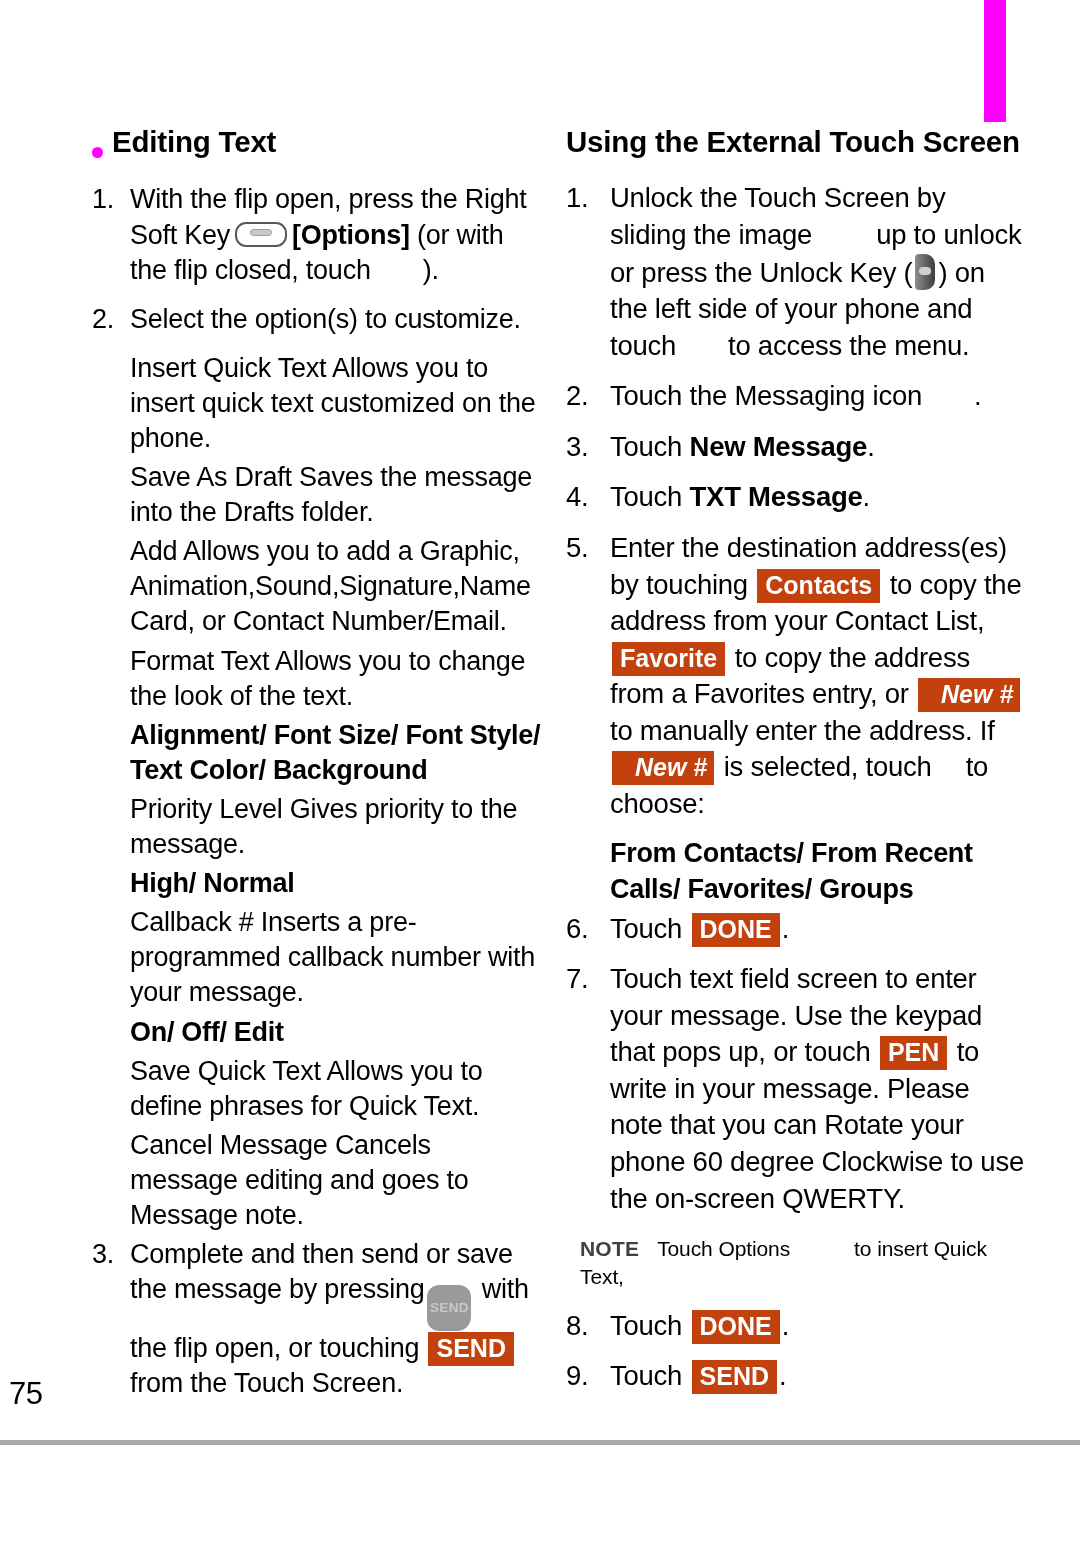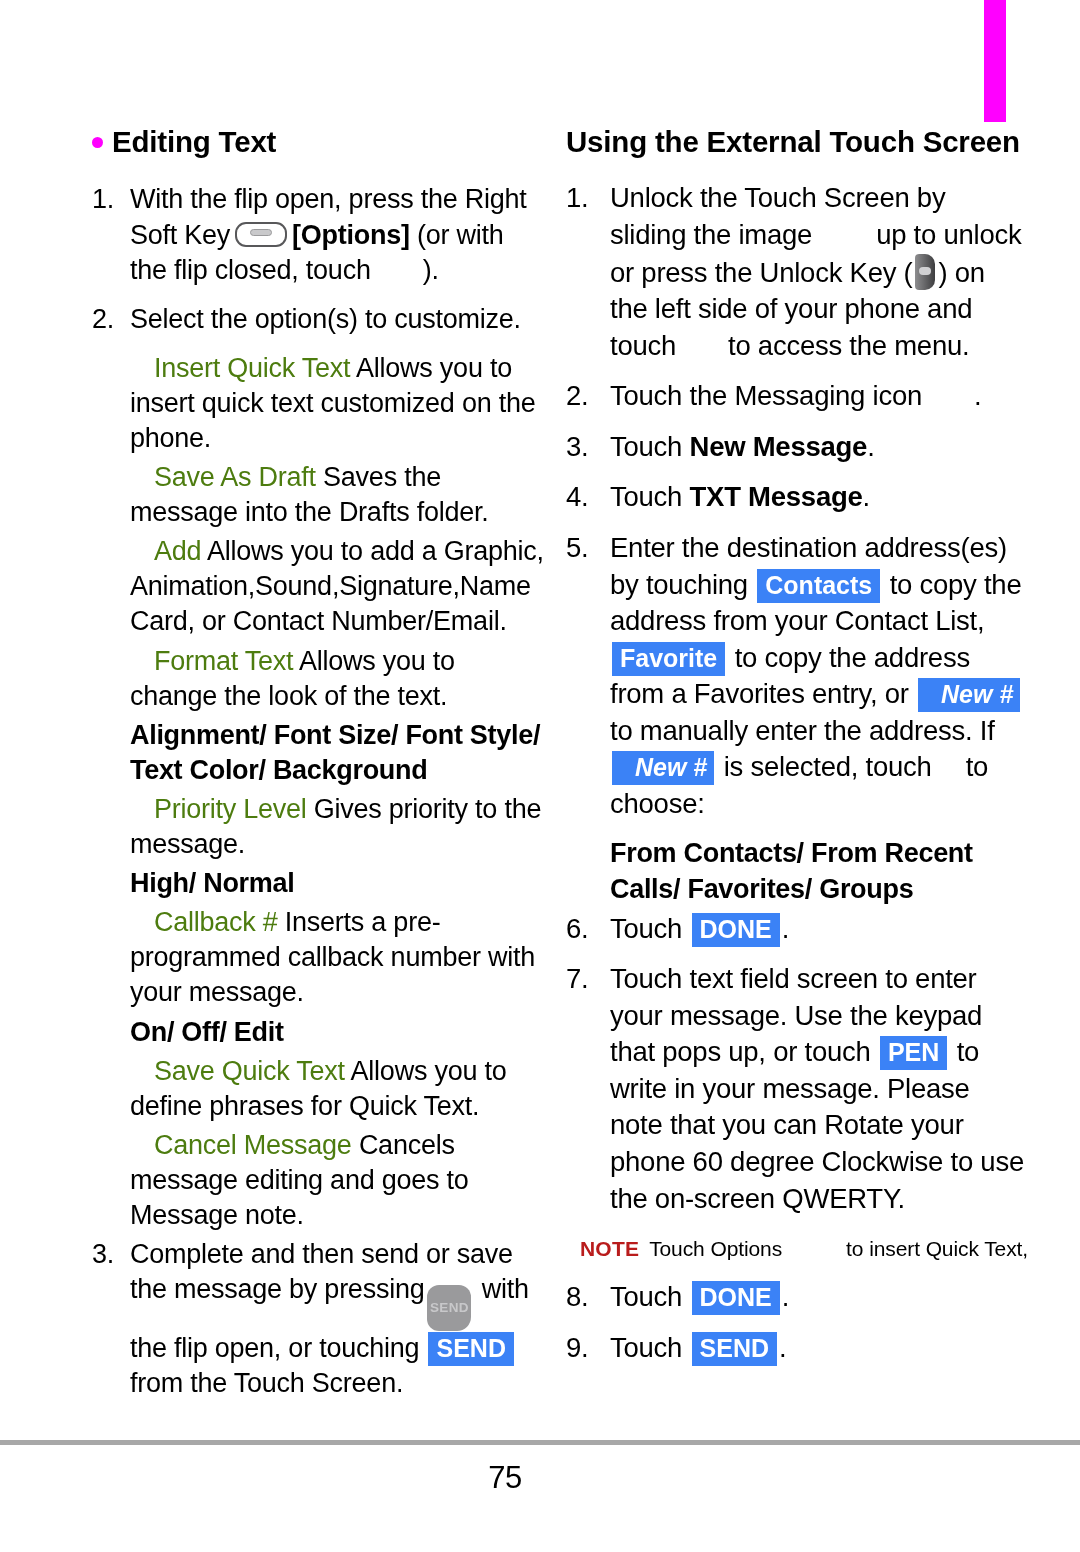--- a/index.html
+++ b/index.html
@@ -51,21 +51,21 @@
   }
 
   
   .h-section {
     font-weight: bold;
     font-size: 29.5px;
     letter-spacing: -0.2px;
     margin: 0 0 24px 0;
     line-height: 1.1;
     display: flex;
-    align-items: center;
+    align-items: flex-end;
   }
   .h-section .bullet {
     width: 11px;
     height: 11px;
     border-radius: 50%;
     background: #ff00ff;
     display: inline-block;
     margin-right: 9px;
     flex: none;
   }
@@ -90,22 +90,21 @@
 
   
   .defn {
     font-size: 27px;
     line-height: 1.30;
     letter-spacing: -0.25px;
     margin: 0 0 4px 0;
     padding-left: 38px;
   }
   .defn .term {
-    color: #4d7c0f;
-    margin-left: 24px;
+    color: #000000;
   }
   .subhead {
     font-size: 27px;
     font-weight: bold;
     line-height: 1.30;
     letter-spacing: -0.3px;
     margin: 0 0 4px 0;
     padding-left: 38px;
   }
   .right .defn, .right .subhead { padding-left: 44px; }
@@ -121,21 +120,21 @@
     width: 44px;
     flex: none;
   }
   .step-r .body { flex: 1; }
 
   b.bold { font-weight: bold; }
 
   
   .badge {
     display: inline-block;
-    background: #3b82f6;
+    background: #c2410c;
     color: #ffffff;
     font-weight: bold;
     font-size: 25px;
     line-height: 1;
     padding: 4px 8px 5px 8px;
     margin: 0 2px;
     vertical-align: baseline;
     letter-spacing: 0px;
     white-space: nowrap;
   }
@@ -212,47 +211,48 @@
   .gap-lg { width: 64px; }
 
   
   .note {
     margin: 18px 0 16px 14px;
     font-size: 21px;
     line-height: 1.35;
     letter-spacing: -0.1px;
   }
   .note .note-label {
-    color: #b91c1c;
+    color: #404040;
     font-weight: bold;
     letter-spacing: 0.2px;
-    margin-right: 10px;
+    margin-right: 18px;
   }
   .note .note-line2 {
     display: block;
     padding-left: 70px;
   }
 
   
   .footer-rule {
     position: absolute;
     left: 0;
     top: 1440px;
     width: 1080px;
     height: 5px;
     background: #a8a8a8;
   }
   .folio {
     position: absolute;
-    top: 1460px;
+    top: 1376px;
     left: 0;
     width: 1010px;
-    text-align: center;
+    text-align: left;
     font-size: 31px;
     letter-spacing: -0.5px;
+    padding-left: 9px;
   }
 </style>
 </head>
 <body>
 
 <div class="page">
 
   <div class="tab-marker"></div>
 
   <div class="columns">

